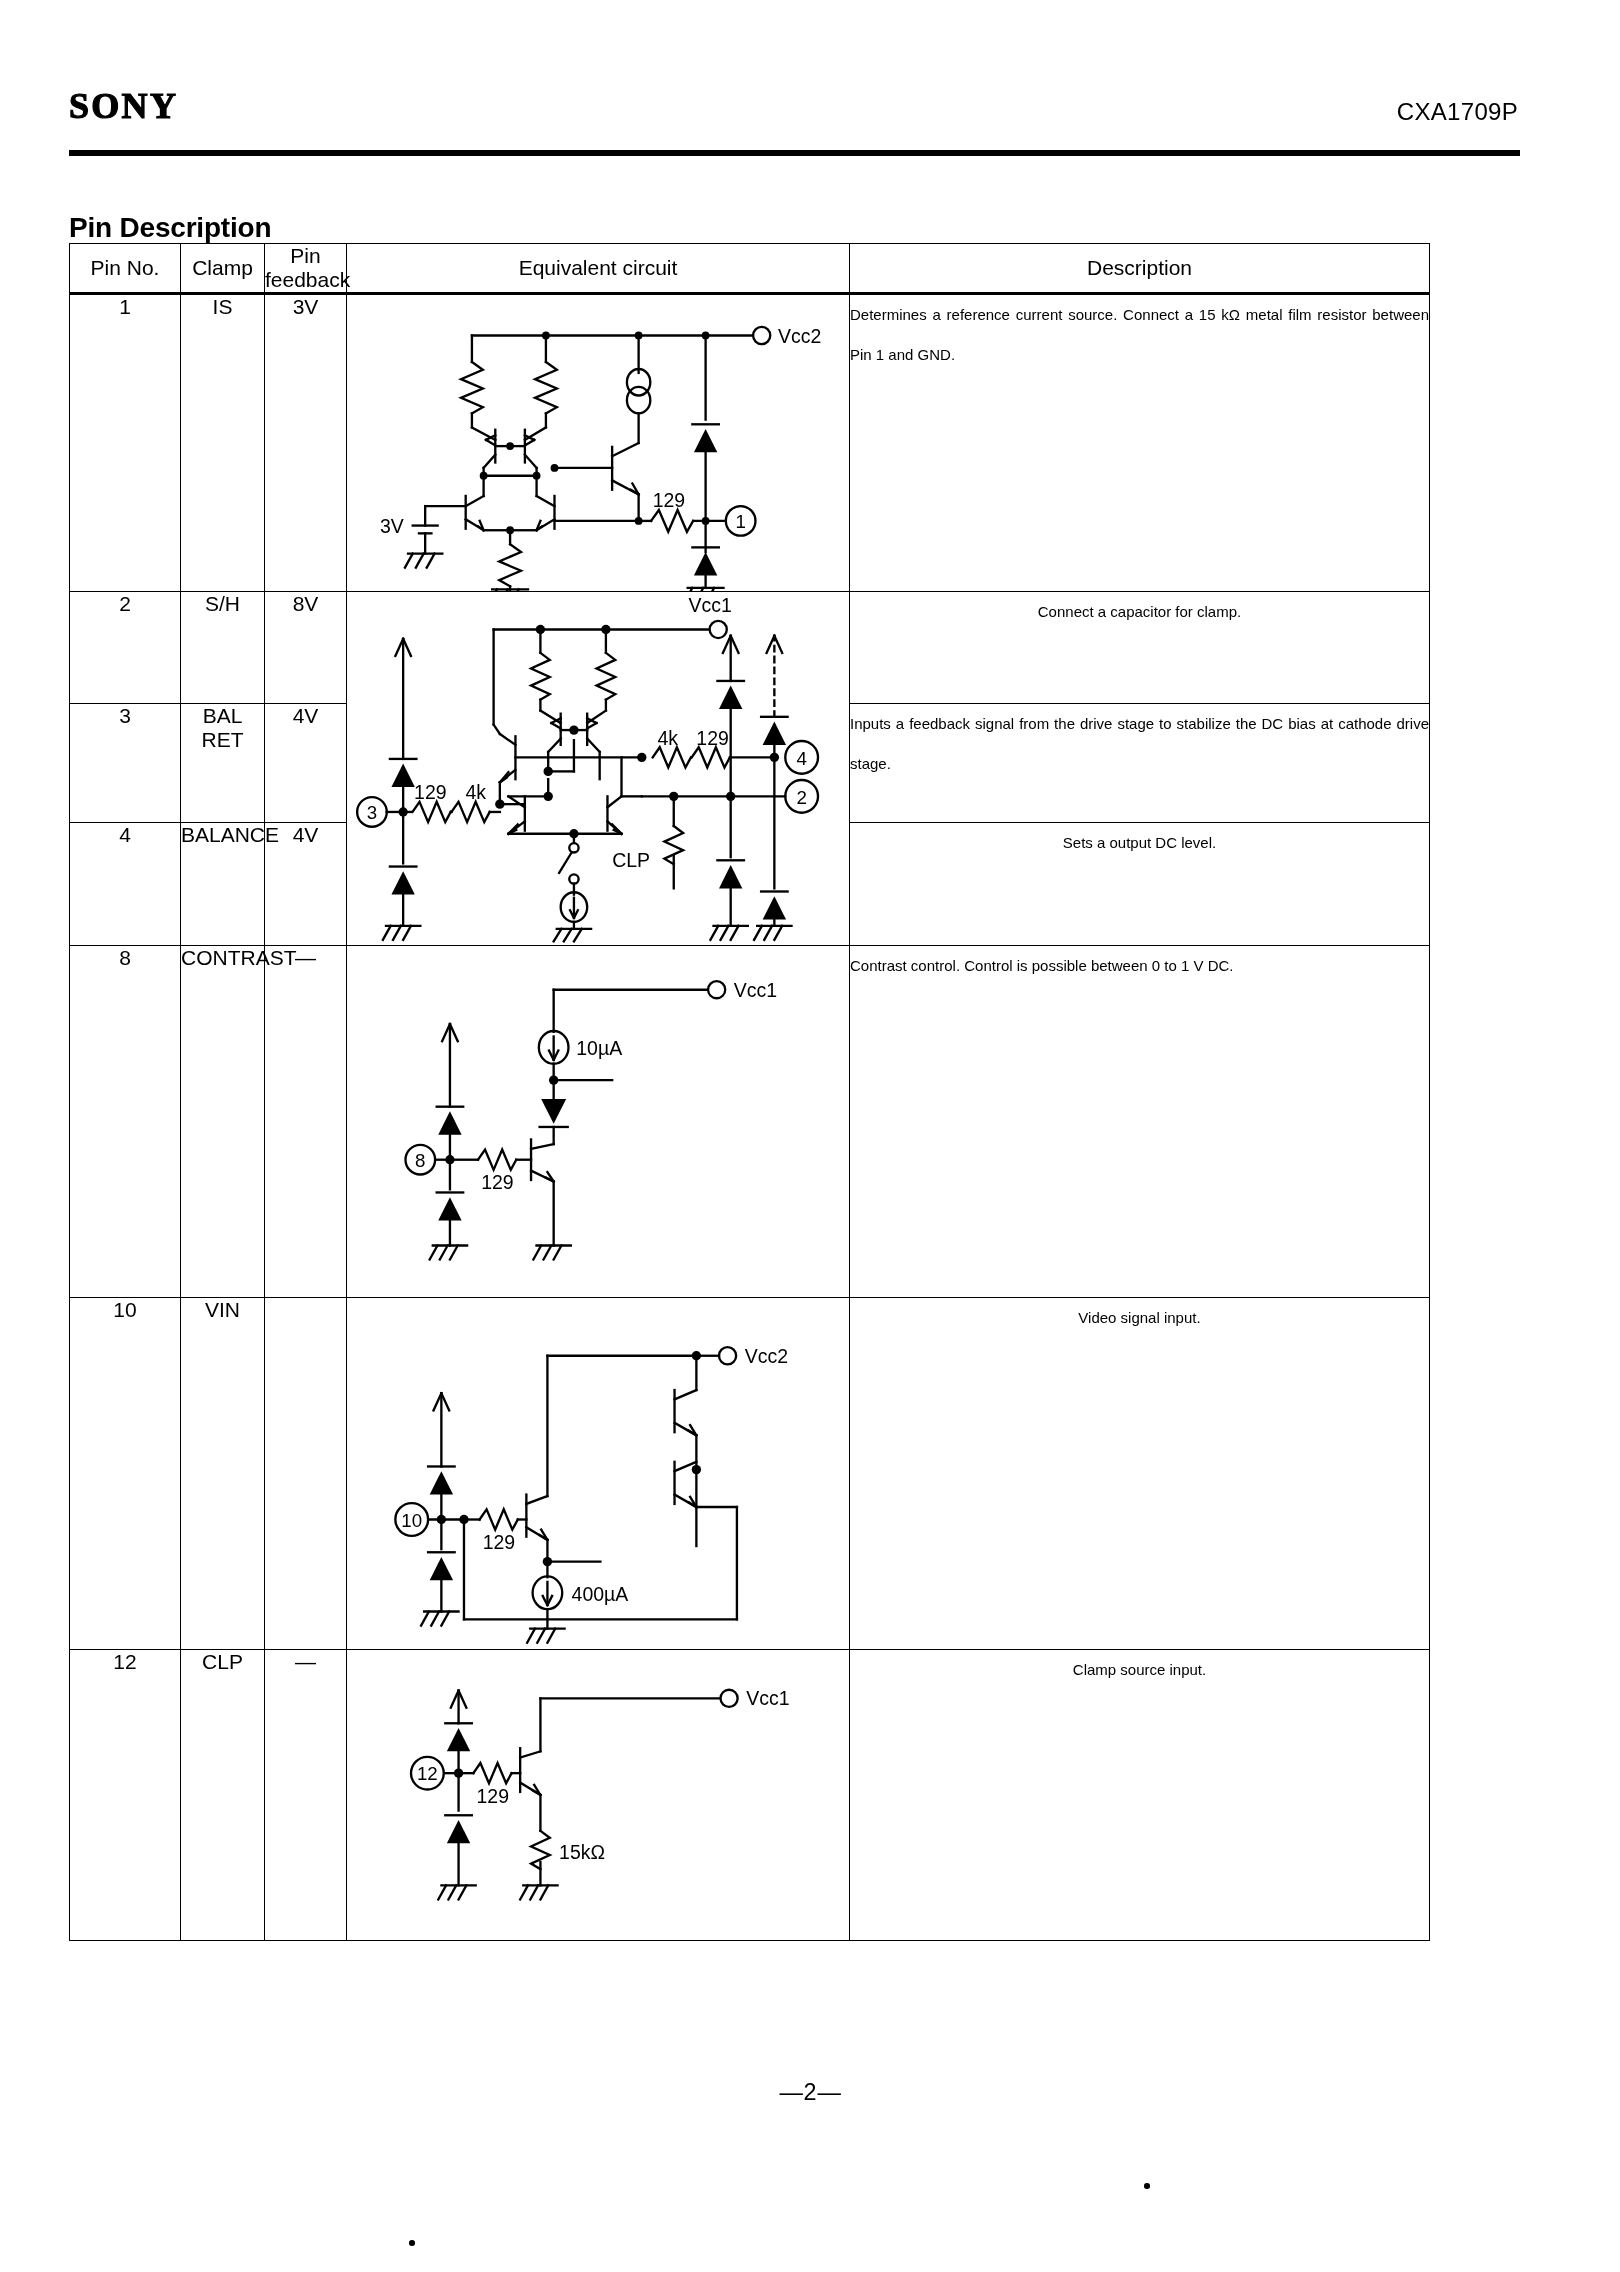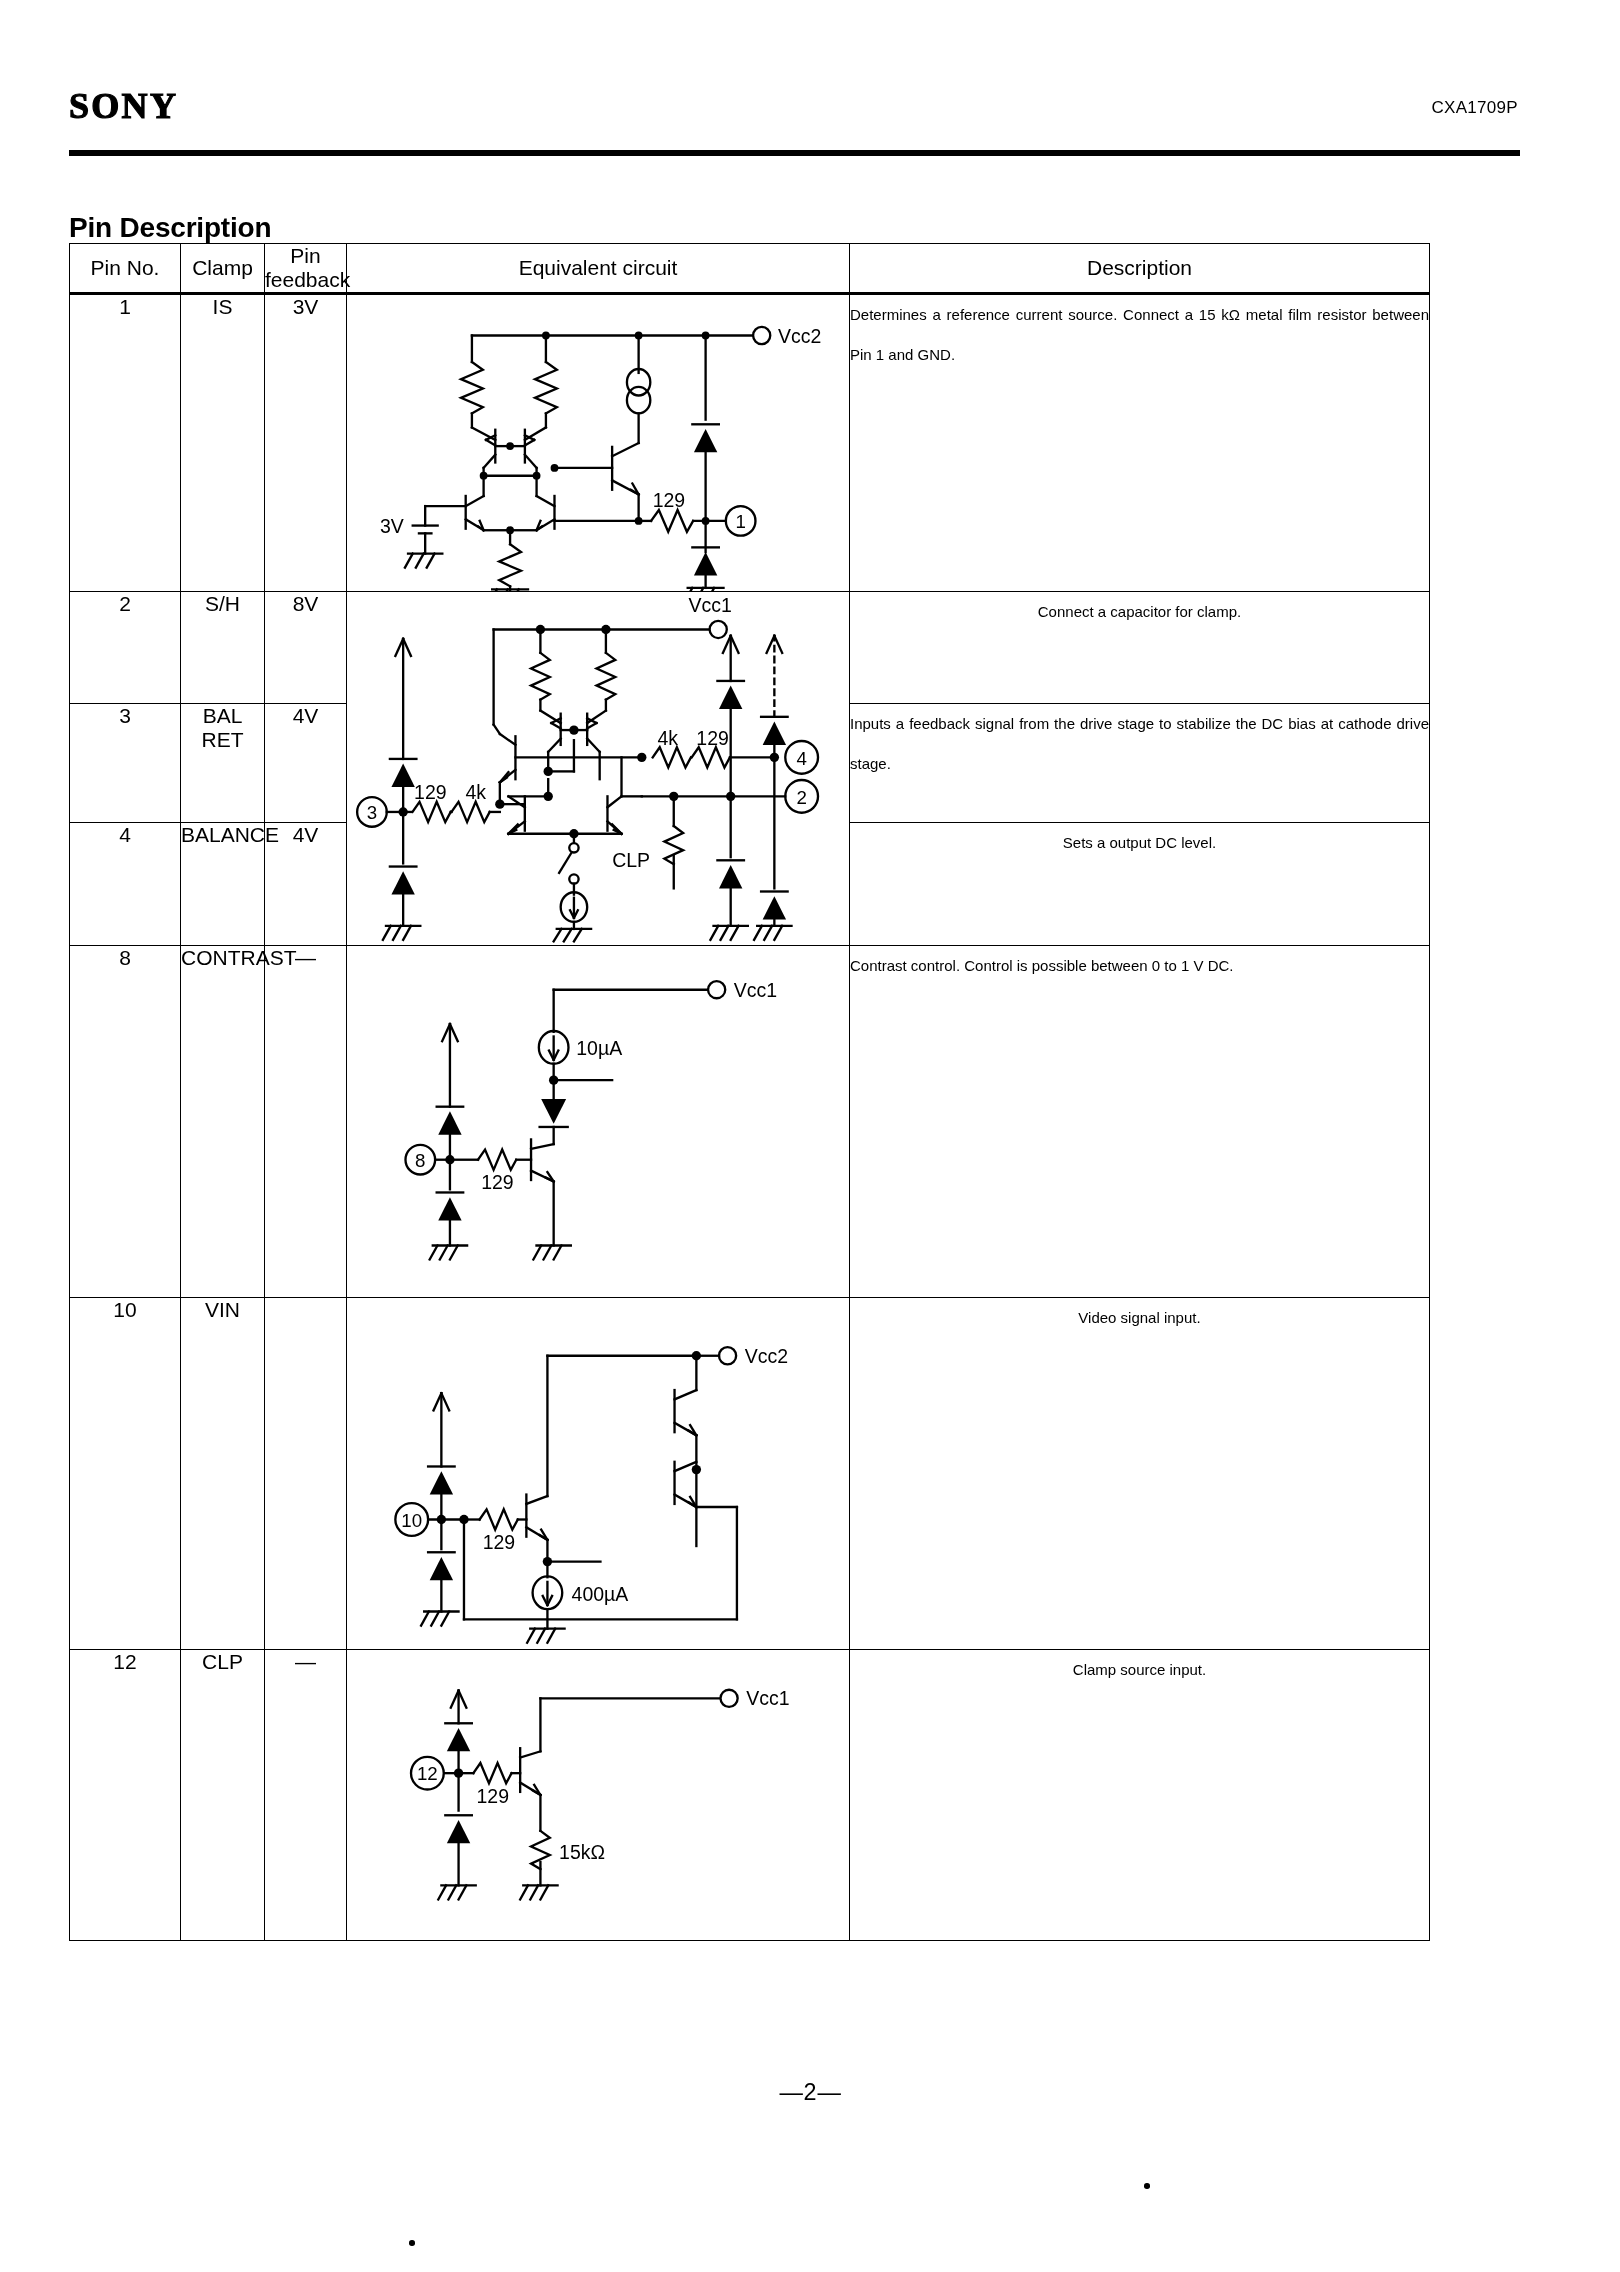--- a/index.html
+++ b/index.html
@@ -38,21 +38,21 @@
     font-family: "Liberation Serif", serif;
     font-weight: bold;
     font-size: 36px;
     letter-spacing: 2.3px;
     -webkit-text-stroke: 1.2px #000;
   }
   .part-no {
     position: absolute;
     right: 0;
     top: 12.5px;
-    font-size: 17px;
+    font-size: 24px;
     letter-spacing: 0.3px;
   }
   .header-rule {
     position: absolute;
     left: 69px;
     top: 134px;
     width: 1451px;
     height: 5.5px;
     background: #000;
   }

